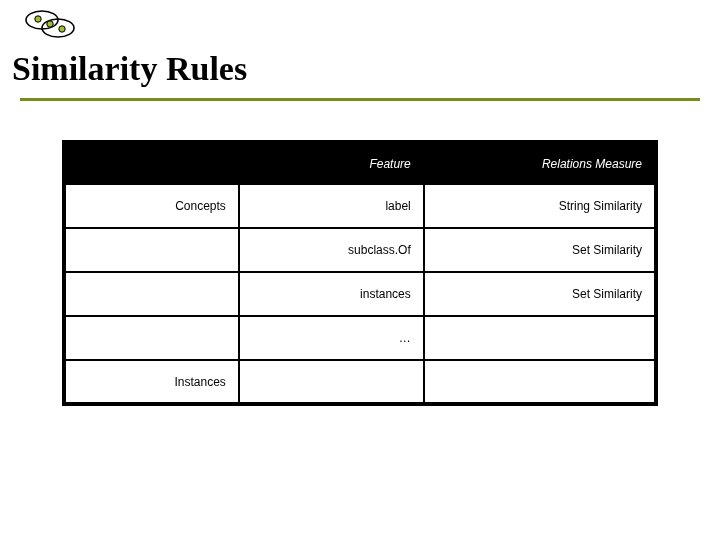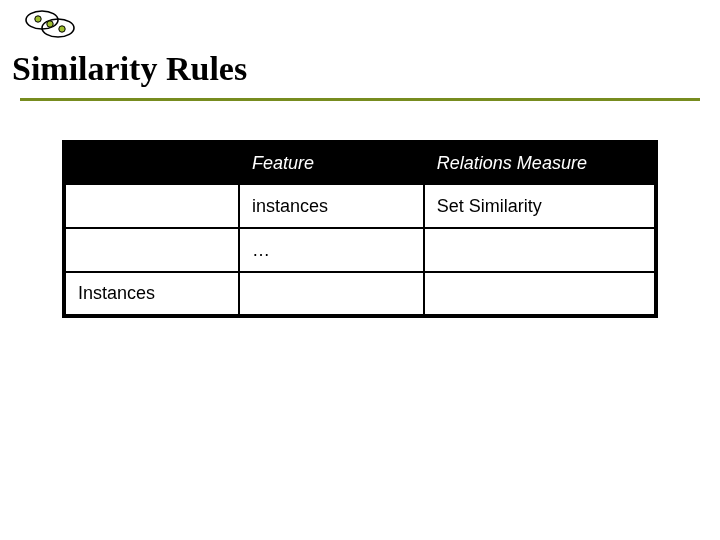--- a/index.html
+++ b/index.html
@@ -44,23 +44,23 @@
     width: 596px;
     background: #fff;
   }
   .tbl th, .tbl td {
     border-left: 2px solid #000;
     border-right: 2px solid #000;
     border-top: 2px solid #000;
     border-bottom: 2px solid #000;
     height: 44px;
     padding: 0 12px;
-    text-align: left;
+    text-align: right;
     vertical-align: middle;
-    font-size: 18px;
+    font-size: 12px;
   }
   .tbl thead th {
     background: #000;
     color: #fff;
     font-weight: normal;
     font-style: italic;
     height: 42px;
   }
   .tbl thead th.empty {
     font-style: normal;
@@ -93,20 +93,30 @@
   </colgroup>
   <thead>
     <tr>
       <th class="empty"></th>
       <th>Feature</th>
       <th>Relations Measure</th>
     </tr>
   </thead>
   <tbody>
     <tr>
+      <td>Concepts</td>
+      <td>label</td>
+      <td>String Similarity</td>
+    </tr>
+    <tr>
+      <td></td>
+      <td>subclass.Of</td>
+      <td>Set Similarity</td>
+    </tr>
+    <tr>
       <td></td>
       <td>instances</td>
       <td>Set Similarity</td>
     </tr>
     <tr>
       <td></td>
       <td>…</td>
       <td></td>
     </tr>
     <tr>

